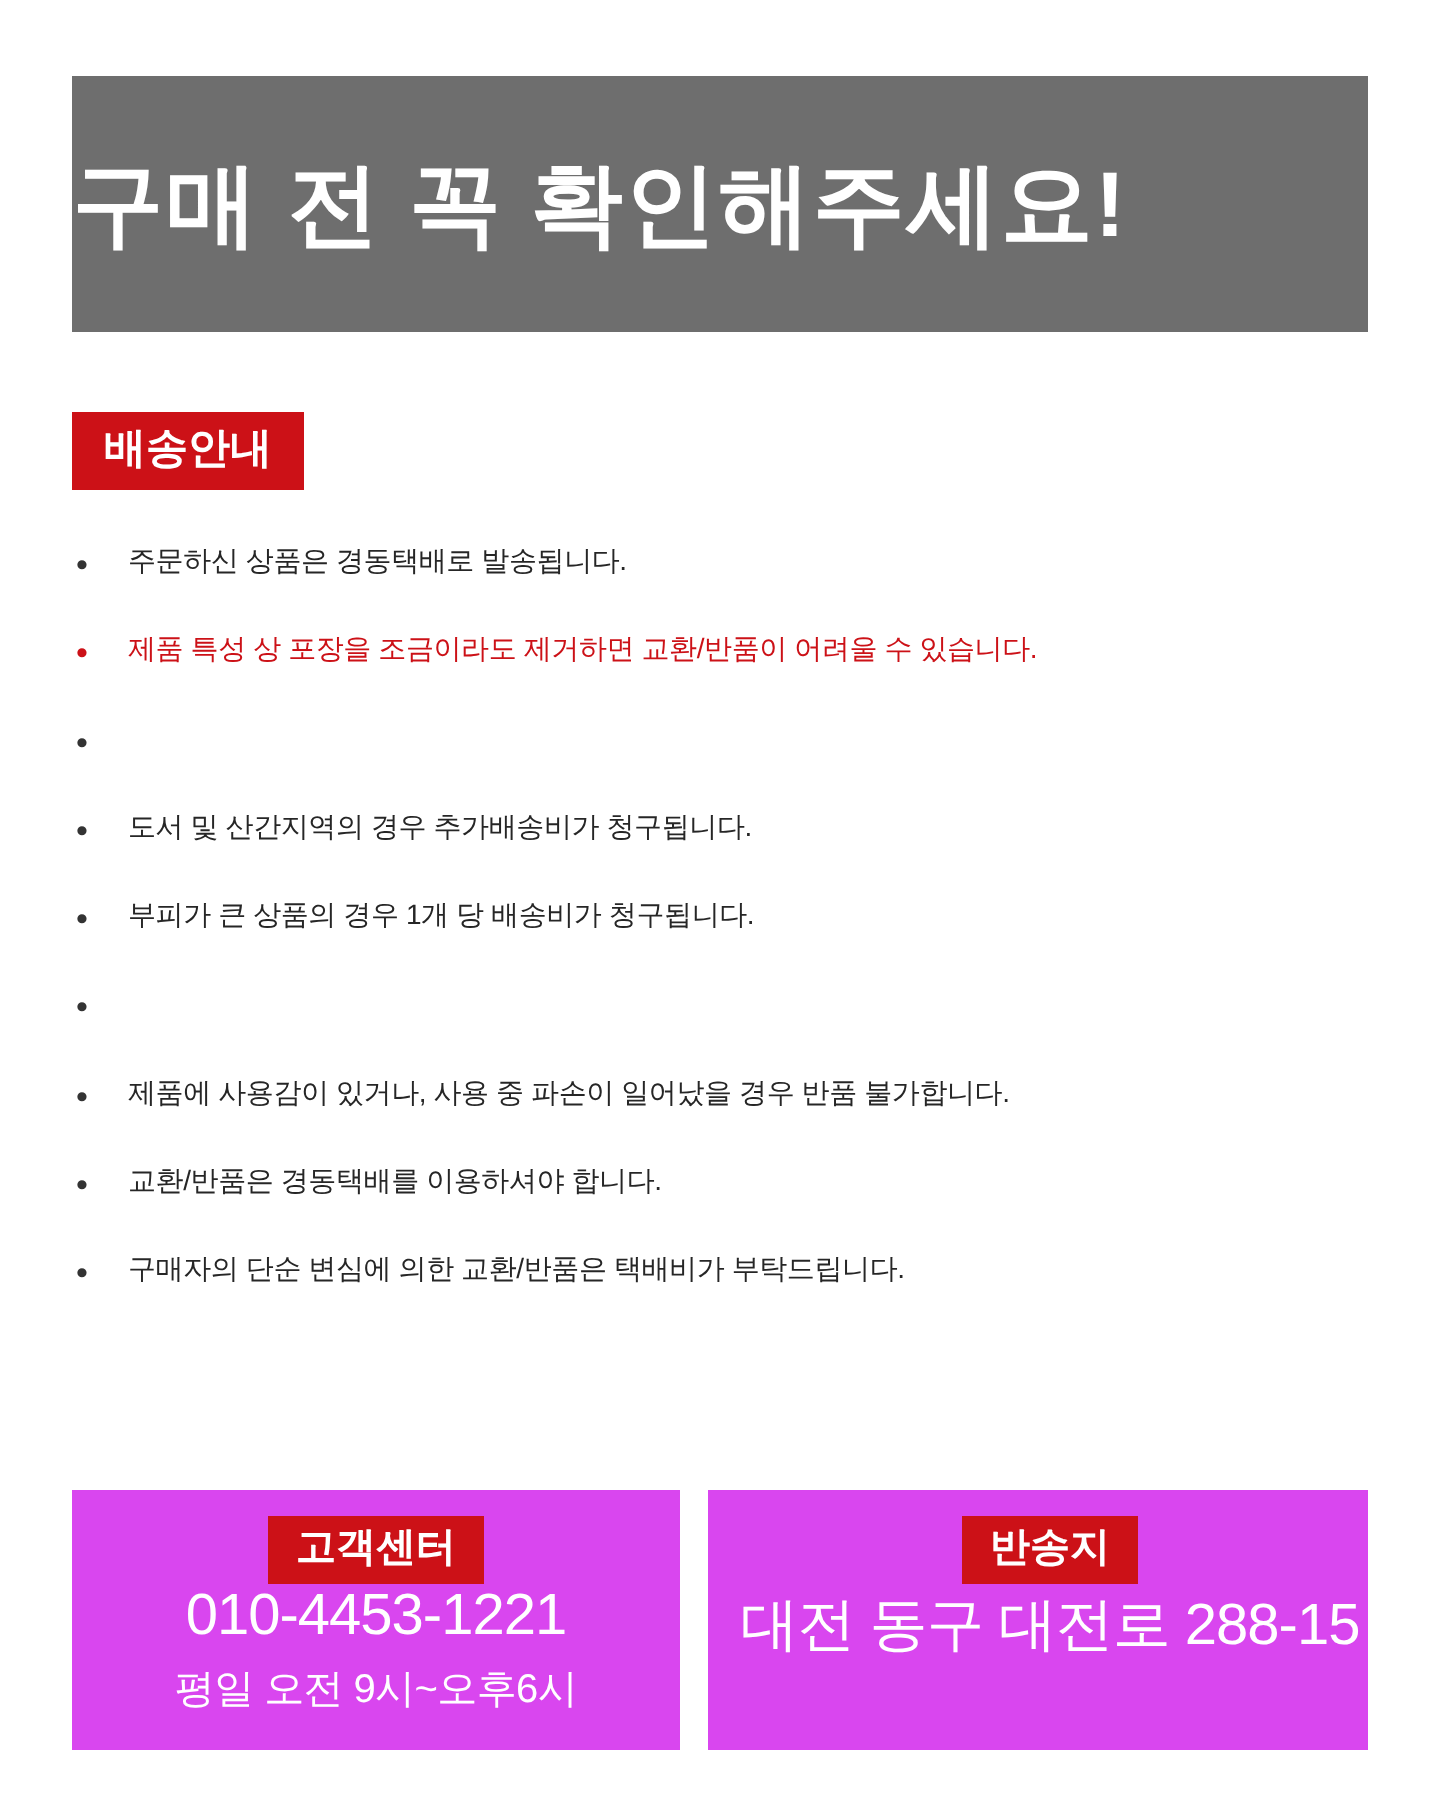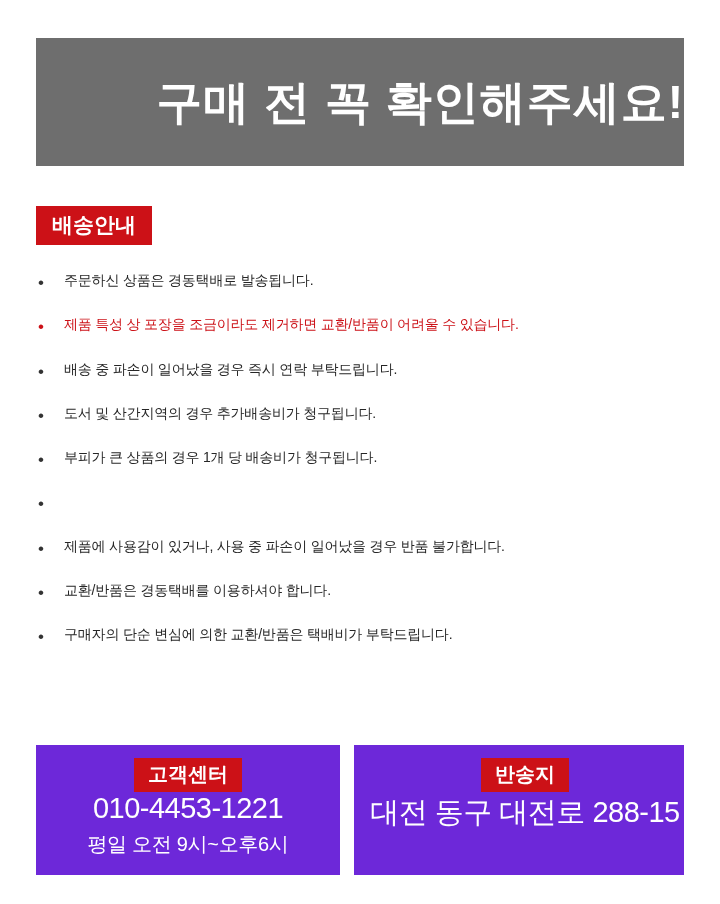--- a/index.html
+++ b/index.html
@@ -24,21 +24,21 @@
   
   .title-banner {
     position: absolute;
     left: 36px;
     top: 38px;
     width: 648px;
     height: 128px;
     background: #6e6e6e;
     display: flex;
     align-items: center;
-    justify-content: flex-end;
+    justify-content: flex-start;
   }
   .title-text {
     color: #ffffff;
     font-size: 46px;
     font-weight: bold;
     letter-spacing: 1px;
     line-height: 1;
     white-space: nowrap;
   }
 
@@ -90,21 +90,21 @@
   
   .info-row {
     position: absolute;
     left: 36px;
     top: 745px;
     width: 648px;
     display: flex;
     gap: 14px;
   }
   .info-box {
-    background: #6d28d9;
+    background: #d946ef;
     height: 130px;
     box-sizing: border-box;
     display: flex;
     flex-direction: column;
     align-items: center;
     padding-top: 13px;
     color: #ffffff;
   }
   .info-box.left { width: 304px; }
   .info-box.right { width: 330px; padding-left: 12px; }
@@ -151,21 +151,20 @@
       <span class="bullet-text">주문하신 상품은 경동택배로 발송됩니다.</span>
     </div>
 
     <div class="bullet-item warn">
       <span class="bullet-dot">•</span>
       <span class="bullet-text">제품 특성 상 포장을 조금이라도 제거하면 교환/반품이 어려울 수 있습니다.</span>
     </div>
 
     <div class="bullet-item">
       <span class="bullet-dot">•</span>
-      <span class="bullet-text">배송 중 파손이 일어났을 경우 즉시 연락 부탁드립니다.</span>
     </div>
 
     <div class="bullet-item">
       <span class="bullet-dot">•</span>
       <span class="bullet-text">도서 및 산간지역의 경우 추가배송비가 청구됩니다.</span>
     </div>
 
     <div class="bullet-item">
       <span class="bullet-dot">•</span>
       <span class="bullet-text">부피가 큰 상품의 경우 1개 당 배송비가 청구됩니다.</span>

